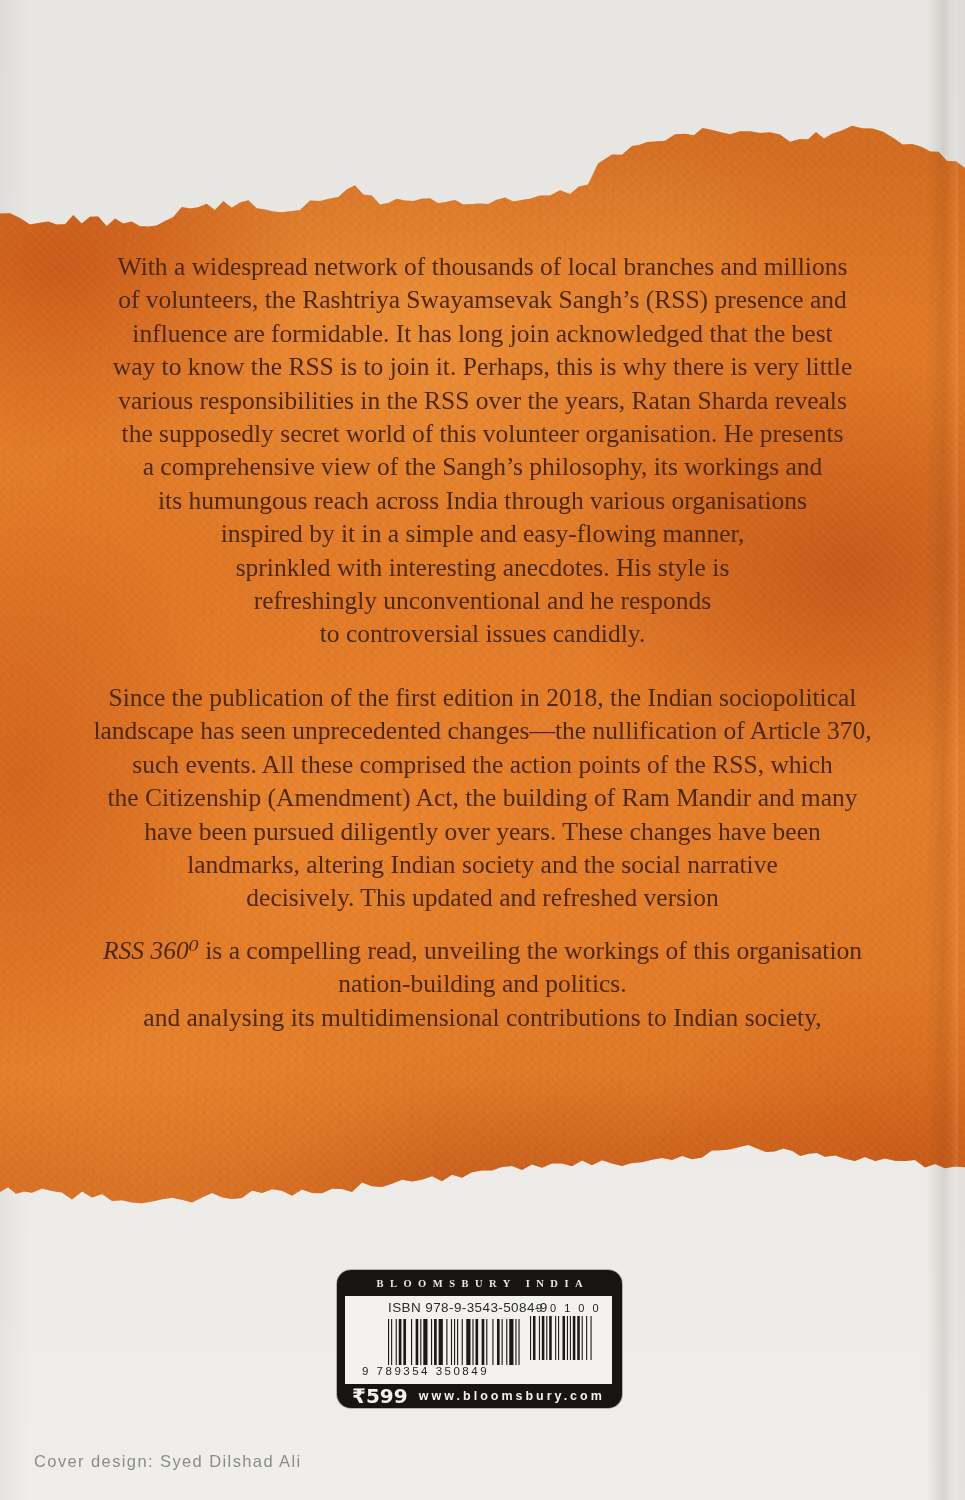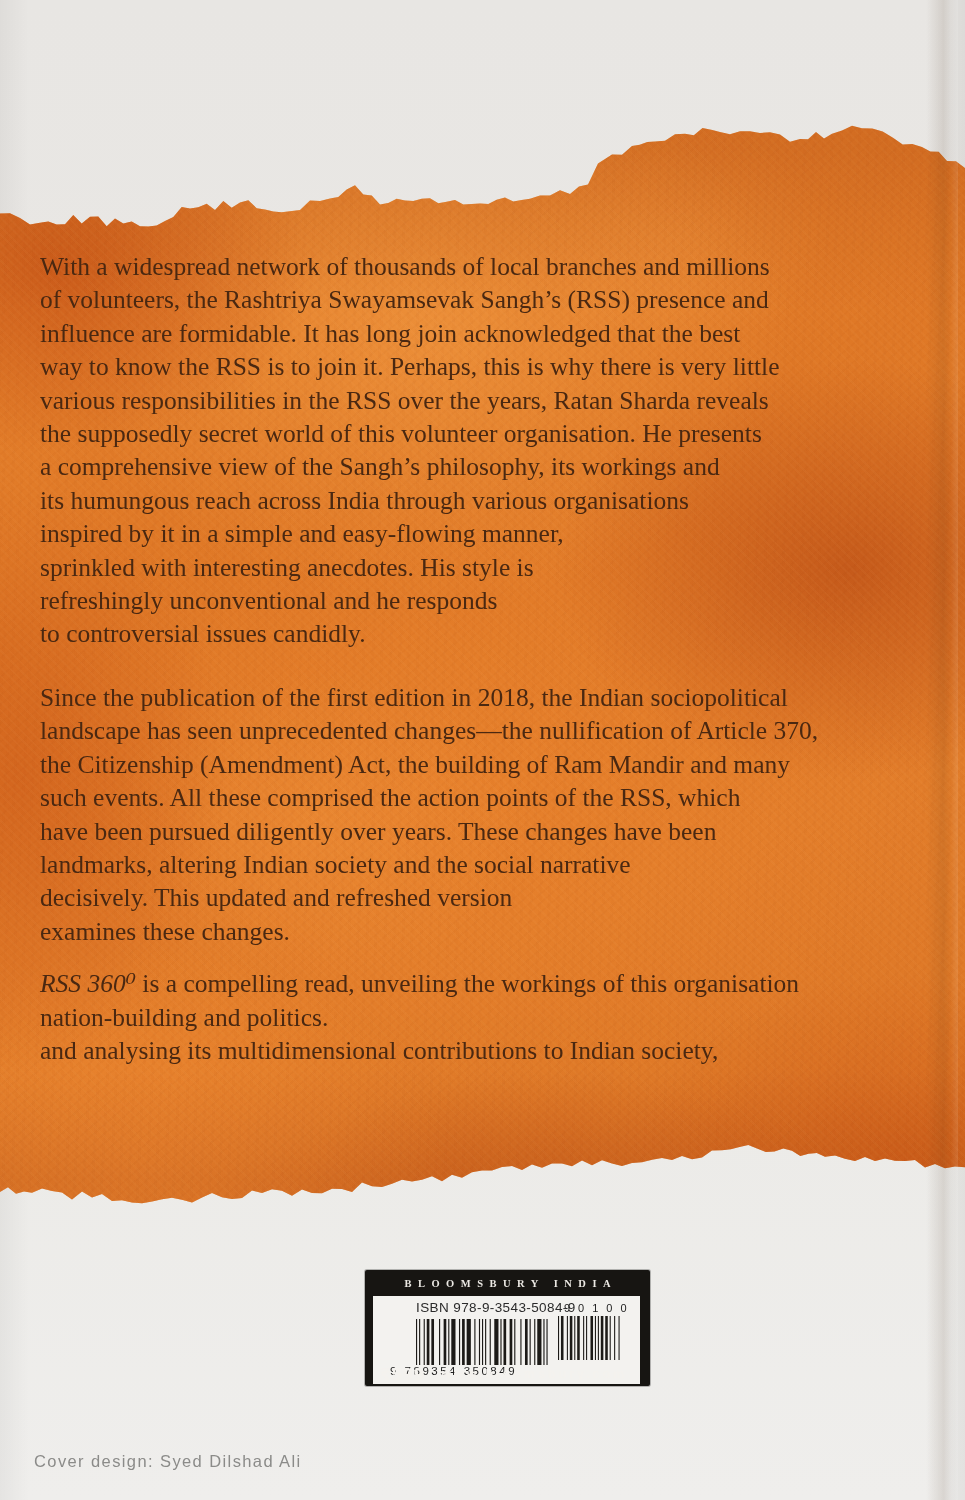--- a/index.html
+++ b/index.html
@@ -35,35 +35,34 @@
     position:absolute;inset:0;opacity:.6;
     background-image:
       repeating-linear-gradient(45deg, rgba(255,216,160,0.055) 0 2px, rgba(255,216,160,0) 2px 6px),
       repeating-linear-gradient(-41deg, rgba(128,44,6,0.05) 0 2px, rgba(128,44,6,0) 2px 7px),
       repeating-linear-gradient(93deg, rgba(170,60,12,0.04) 0 3px, rgba(170,60,12,0) 3px 9px);
   }
 
   
   .blurb{
     position:absolute;left:40px;top:250px;width:885px;
-    text-align:left;color:#4a2811;
+    text-align:center;color:#4a2811;
     font-size:25.5px;line-height:33.4px;
   }
   .blurb .line{white-space:nowrap;}
   .blurb .para-0{margin-bottom:30px;}
   .blurb .para-1{margin-bottom:19px;}
   .blurb em{font-style:italic;}
 
   
   .panel{
-    position:absolute;left:337px;top:1270px;width:285px;height:116px;
-    background:#171512;border-radius:2px;
+    position:absolute;left:337px;top:1270px;width:285px;height:138px;
+    background:#171512;border-radius:14px;
     font-family:"Liberation Sans","DejaVu Sans",sans-serif;
     box-shadow:0 0 0 1px rgba(0,0,0,0.25);
-    margin-left:28px;
   }
   .banner{
     position:absolute;left:0;top:0;right:0;height:26px;
     color:#ece9e4;font-family:"Liberation Serif","DejaVu Serif",serif;
     font-weight:bold;font-size:10.5px;letter-spacing:6.5px;text-indent:6.5px;
     display:flex;align-items:center;justify-content:center;
   }
   .white-box{
     position:absolute;left:8px;top:26px;width:267px;height:88px;
     background:#f3f2ef;
@@ -79,21 +78,21 @@
   }
   .addon-digits{
     position:absolute;left:183px;top:6px;width:66px;text-align:center;
     color:#1e1e1e;font-size:11px;letter-spacing:8px;text-indent:8px;white-space:nowrap;
   }
   .addon{position:absolute;left:185px;top:20px;}
   .panel-footer{
     position:absolute;left:0;right:0;bottom:0;height:24px;
     display:flex;align-items:center;color:#f4f2ee;
   }
-  .price{margin-left:15px;font-size:16px;font-weight:bold;font-family:"DejaVu Sans","Liberation Sans",sans-serif;}
+  .price{margin-left:15px;font-size:20px;font-weight:bold;font-family:"DejaVu Sans","Liberation Sans",sans-serif;}
   .website{flex:1;text-align:center;font-size:12.5px;font-weight:bold;letter-spacing:3px;margin-right:6px;white-space:nowrap;}
 
   
   .credit{
     position:absolute;left:0;top:1452px;width:100%;
     color:#8b8b89;font-family:"Liberation Sans","DejaVu Sans",sans-serif;
     font-size:16.5px;letter-spacing:1.4px;padding-left:34px;
   }
 
   
@@ -124,26 +123,25 @@
         <div class="line">a comprehensive view of the Sangh’s philosophy, its workings and</div>
         <div class="line">its humungous reach across India through various organisations</div>
         <div class="line">inspired by it in a simple and easy-flowing manner,</div>
         <div class="line">sprinkled with interesting anecdotes. His style is</div>
         <div class="line">refreshingly unconventional and he responds</div>
         <div class="line">to controversial issues candidly.</div>
       </div>
       <div class="para para-1">
         <div class="line">Since the publication of the first edition in 2018, the Indian sociopolitical</div>
         <div class="line">landscape has seen unprecedented changes—the nullification of Article 370,</div>
+        <div class="line">such events. All these comprised the action points of the RSS, which</div>
         <div class="line">the Citizenship (Amendment) Act, the building of Ram Mandir and many</div>
-        <div class="line">such events. All these comprised the action points of the RSS, which</div>
         <div class="line">have been pursued diligently over years. These changes have been</div>
         <div class="line">landmarks, altering Indian society and the social narrative</div>
         <div class="line">decisively. This updated and refreshed version</div>
-        <div class="line">examines these changes.</div>
       </div>
       <div class="para para-2">
         <div class="line"><em>RSS 360⁰</em> is a compelling read, unveiling the workings of this organisation</div>
         <div class="line">nation-building and politics.</div>
         <div class="line">and analysing its multidimensional contributions to Indian society,</div>
       </div>
     </div>
 
   <div class="panel">
     <div class="banner">BLOOMSBURY INDIA</div>

